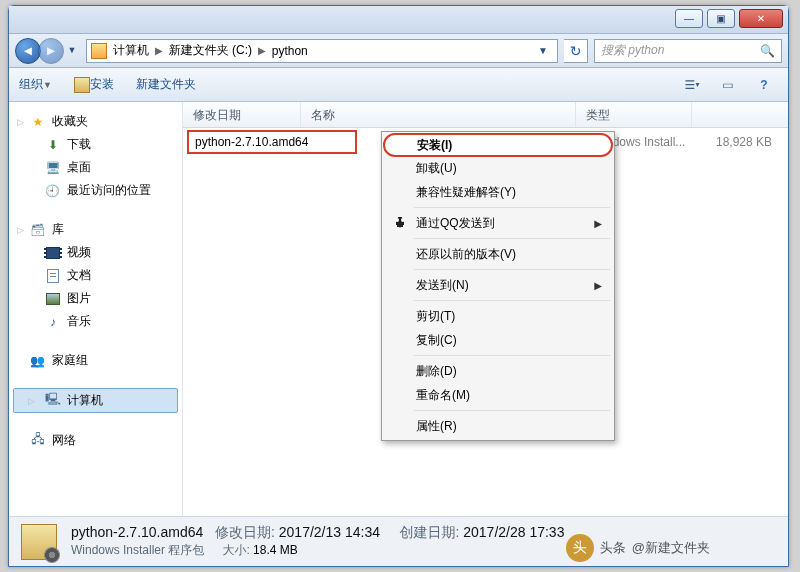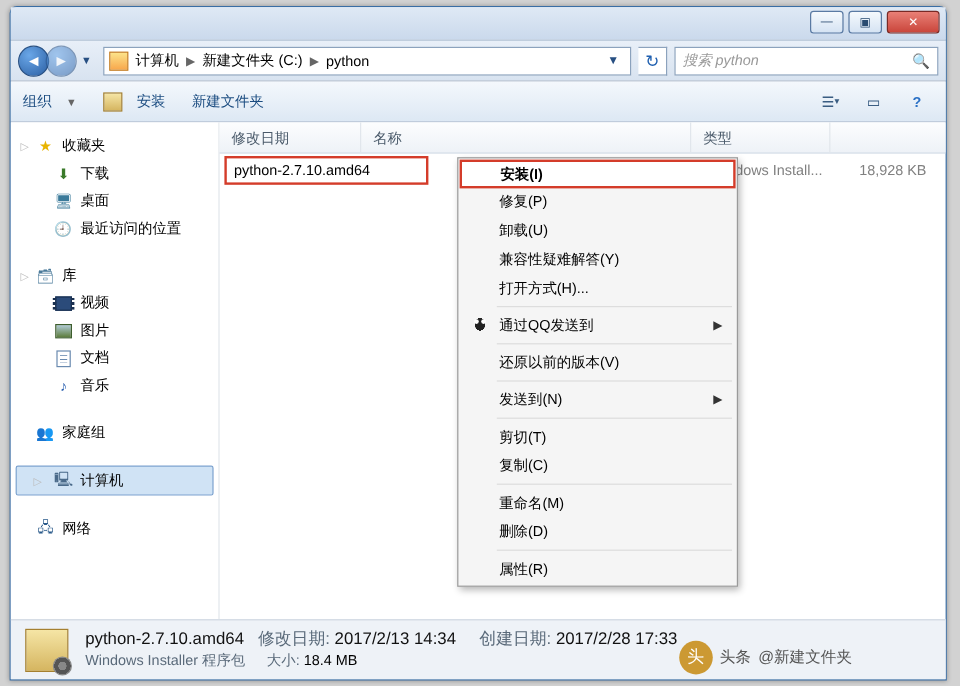--- a/index.html
+++ b/index.html
@@ -14,24 +14,24 @@
 .navcircle { width: 26px; height: 26px; border-radius: 50%; background: radial-gradient(circle at 35% 30%, #6aa7e8, #2b5fa3); border: 1px solid #274f82; display: flex; align-items: center; justify-content: center; color: #fff; font-size: 13px; }
 .navcircle + .navcircle { margin-left: -3px; }
 .navdrop { width: 16px; height: 24px; display: flex; align-items: center; justify-content: center; color: #274f82; font-size: 9px; }
 .addressbox { flex: 1; height: 24px; border: 1px solid #8ba2bd; background: #fff; display: flex; align-items: center; padding: 0 4px; font-size: 12px; }
 .addricon { width: 16px; height: 16px; background: linear-gradient(#fce38a,#f8a84c); border: 1px solid #c47a1b; margin-right: 6px; }
 .crumb { color: #000; }
 .sep { color: #666; padding: 0 6px; font-size: 10px; }
 .addrend { margin-left: auto; display: flex; gap: 2px; align-items: center; }
 .addrbtn { width: 20px; height: 20px; display: flex; align-items: center; justify-content: center; font-size: 10px; color: #274f82; }
 .refreshbtn { width: 24px; height: 24px; border: 1px solid #8ba2bd; border-left: none; background: #fff; display: flex; align-items: center; justify-content: center; color: #2060b0; font-size: 14px; }
-.searchbox { width: 220px; height: 24px; border: 1px solid #8ba2bd; background: #fff; display: flex; align-items: center; padding: 0 6px; font-size: 12px; color: #999; font-style: italic; }
+.searchbox { width: 188px; height: 24px; border: 1px solid #8ba2bd; background: #fff; display: flex; align-items: center; padding: 0 6px; font-size: 12px; color: #999; font-style: italic; }
 .searchbox .mag { margin-left: auto; color: #3b6ca8; font-style: normal; }
 .toolbar { height: 34px; background: linear-gradient(#f4f8fc,#dde8f4); border-bottom: 1px solid #b2c1d4; display: flex; align-items: center; padding: 0 10px; font-size: 12px; gap: 22px; }
-.tbtn { color: #1b4c80; display: flex; align-items: center; gap: 12px; }
+.tbtn { color: #1b4c80; display: flex; align-items: center; gap: 0; }
 .tend { margin-left: auto; display: flex; gap: 8px; }
 .tendbtn { width: 28px; height: 22px; border: 1px solid transparent; display: flex; align-items: center; justify-content: center; font-size: 12px; color: #3a5d82; }
 .body { flex: 1; display: flex; }
 .sidebar { width: 174px; background: #fff; border-right: 1px solid #e1e6ec; padding: 8px 0; font-size: 12px; overflow: auto; }
 .sbgroup { margin-bottom: 16px; }
 .sbhead { display: flex; align-items: center; padding: 3px 8px; gap: 6px; }
 .sbhead .disc { color: #bbb; font-size: 9px; }
 .sbitem { display: flex; align-items: center; padding: 3px 8px 3px 36px; gap: 6px; }
 .sbitem.lvl0 { padding-left: 20px; font-weight: normal; }
 .ico { width: 16px; height: 16px; display: inline-flex; align-items: center; justify-content: center; font-size: 12px; }
@@ -59,21 +59,21 @@
 .filerow .cell { padding: 0 10px; white-space: nowrap; overflow: hidden; }
 .selborder { border: 2px solid #d43c2a; }
 .namebox { position: absolute; left: 4px; top: 2px; width: 170px; height: 24px; display:flex; align-items:center; padding:0 6px; }
 .statusbar { height: 50px; border-top: 1px solid #cfd8e2; background: #eef2f7; display: flex; align-items: center; padding: 0 12px; font-size: 12px; gap: 14px; }
 .bigicon { width: 36px; height: 36px; background: linear-gradient(#f5e5a5,#d5b560); border:1px solid #a58030; position:relative; }
 .bigicon::after{ content:""; position:absolute; right:-4px; bottom:-4px; width:16px; height:16px; background: radial-gradient(circle, #888 30%, #555 31% 60%, #888 61%); border-radius:50%; }
 .statmeta { color: #5a6a7a; }
 .statname { color: #111; font-size: 14px; }
 .statline { display: flex; gap: 18px; }
 .ctxmenu { position: absolute; left: 381px; top: 131px; width: 234px; background: #f5f5f5; border: 1px solid #9a9a9a; box-shadow: 2px 3px 6px rgba(0,0,0,.3); font-size: 12px; padding: 2px; }
-.ctxitem { height: 24px; display: flex; align-items: center; padding: 0 26px 0 32px; position: relative; }
+.ctxitem { height: 24px; display: flex; align-items: center; padding: 0 26px 0 32px; position: relative; border-radius: 12px; }
 .ctxitem.hl { border: 2px solid #d43c2a; background: #fff; font-weight: bold; margin: -1px; }
 .ctxitem .sub { position: absolute; right: 10px; font-size: 10px; color: #333; }
 .ctxsep { height: 1px; background: #ddd; margin: 3px 2px 3px 30px; }
 .ctxicon { position: absolute; left: 8px; width: 16px; height: 16px; }
 .qqicon { background: radial-gradient(ellipse 45% 55% at 50% 45%, #222 60%, transparent 61%); border-radius: 50%; }
 .qqicon::after { content:""; position:absolute; left:3px; top:3px; width:4px; height:4px; background:#fff; border-radius:50%; box-shadow: 6px 0 0 #fff; }
 .watermark { position: absolute; right: 90px; bottom: 10px; display: flex; align-items: center; gap: 6px; font-size: 13px; color: #555; }
 .watermark .ava { width: 28px; height: 28px; border-radius: 50%; background: #c93; display:flex; align-items:center; justify-content:center; color:#fff; font-size:14px; }
 </style>
 </head>
@@ -157,29 +157,29 @@
             <span>库</span>
           </div>
         <div class="sbitem">
             <span class="ico">
               <span class="ico-video"></span>
             </span>
             <span>视频</span>
           </div>
         <div class="sbitem">
             <span class="ico">
+              <span class="ico-doc"></span>
+            </span>
+            <span>文档</span>
+          </div>
+        <div class="sbitem">
+            <span class="ico">
               <span class="ico-pic"></span>
             </span>
             <span>图片</span>
-          </div>
-        <div class="sbitem">
-            <span class="ico">
-              <span class="ico-doc"></span>
-            </span>
-            <span>文档</span>
           </div>
         <div class="sbitem">
             <span class="ico ico-music">♪</span>
             <span>音乐</span>
           </div>
       </div>
       <div class="sbgroup">
         <div class="sbhead">
             <span class="disc" style="visibility:hidden">▷</span>
             <span class="ico ico-home">👥</span>
@@ -233,43 +233,41 @@
       <div class="statline">
         <span class="statmeta">Windows Installer 程序包</span>
         <span><span class="statmeta">大小:</span> <span>18.4 MB</span></span>
       </div>
     </div>
   </div>
 </div>
 
 <div class="ctxmenu">
   <div class="ctxitem hl">安装(I)</div>
-  <div class="ctxitem">修复(P)</div>
   <div class="ctxitem">卸载(U)</div>
   <div class="ctxitem">兼容性疑难解答(Y)</div>
-  <div class="ctxitem">打开方式(H)...</div>
   <div class="ctxsep"></div>
   <div class="ctxitem">
       <span class="ctxicon qqicon"></span>
       <span>通过QQ发送到</span>
       <span class="sub">▶</span>
     </div>
   <div class="ctxsep"></div>
   <div class="ctxitem">还原以前的版本(V)</div>
   <div class="ctxsep"></div>
   <div class="ctxitem">
       <span>发送到(N)</span>
       <span class="sub">▶</span>
     </div>
   <div class="ctxsep"></div>
   <div class="ctxitem">剪切(T)</div>
   <div class="ctxitem">复制(C)</div>
   <div class="ctxsep"></div>
+  <div class="ctxitem">删除(D)</div>
   <div class="ctxitem">重命名(M)</div>
-  <div class="ctxitem">删除(D)</div>
   <div class="ctxsep"></div>
   <div class="ctxitem">属性(R)</div>
 </div>
 
 <div class="watermark">
   <span class="ava">头</span>
   <span>头条</span>
   <span>@新建文件夹</span>
 </div>
 

